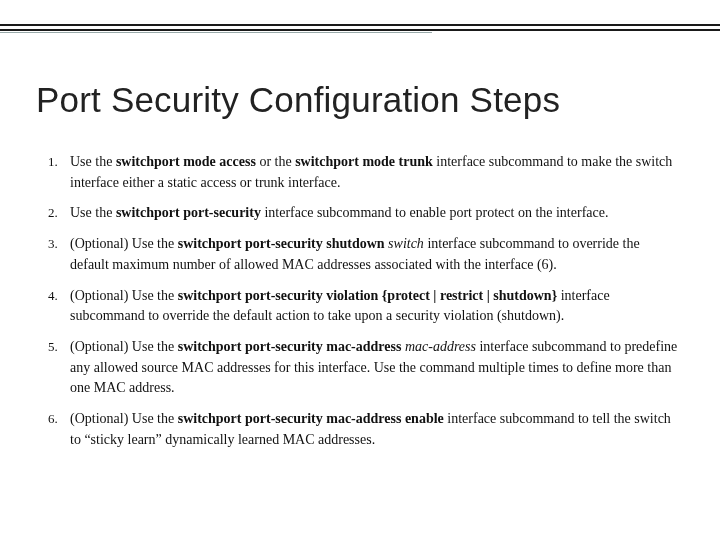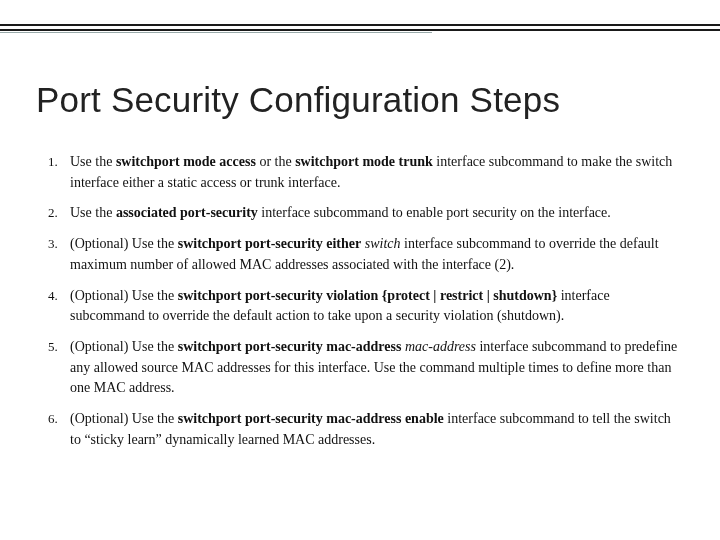--- a/index.html
+++ b/index.html
@@ -75,24 +75,24 @@
   <div class="sub"></div>
 </div>
 
 <h1 class="title">Port Security Configuration Steps</h1>
 
 <div class="list">
   <div class="item">
     <span>Use the </span><b>switchport mode access</b><span> or the </span><b>switchport mode trunk</b><span> interface subcommand to make the switch interface either a static access or trunk interface.</span>
   </div>
   <div class="item">
-    <span>Use the </span><b>associated port-security</b><span> interface subcommand to enable port security on the interface.</span>
+    <span>Use the </span><b>switchport port-security</b><span> interface subcommand to enable port protect on the interface.</span>
   </div>
   <div class="item">
-    <span>(Optional) Use the </span><b>switchport port-security either</b><i> switch</i><span> interface subcommand to override the default maximum number of allowed MAC addresses associated with the interface (2).</span>
+    <span>(Optional) Use the </span><b>switchport port-security shutdown</b><i> switch</i><span> interface subcommand to override the default maximum number of allowed MAC addresses associated with the interface (6).</span>
   </div>
   <div class="item">
     <span>(Optional) Use the </span><b>switchport port-security violation {protect | restrict | shutdown}</b><span> interface subcommand to override the default action to take upon a security violation (shutdown).</span>
   </div>
   <div class="item">
     <span>(Optional) Use the </span><b>switchport port-security mac-address</b><i> mac-address</i><span> interface subcommand to predefine any allowed source MAC addresses for this interface. Use the command multiple times to define more than one MAC address.</span>
   </div>
   <div class="item">
     <span>(Optional) Use the </span><b>switchport port-security mac-address enable</b><span> interface subcommand to tell the switch to “sticky learn” dynamically learned MAC addresses.</span>
   </div>

